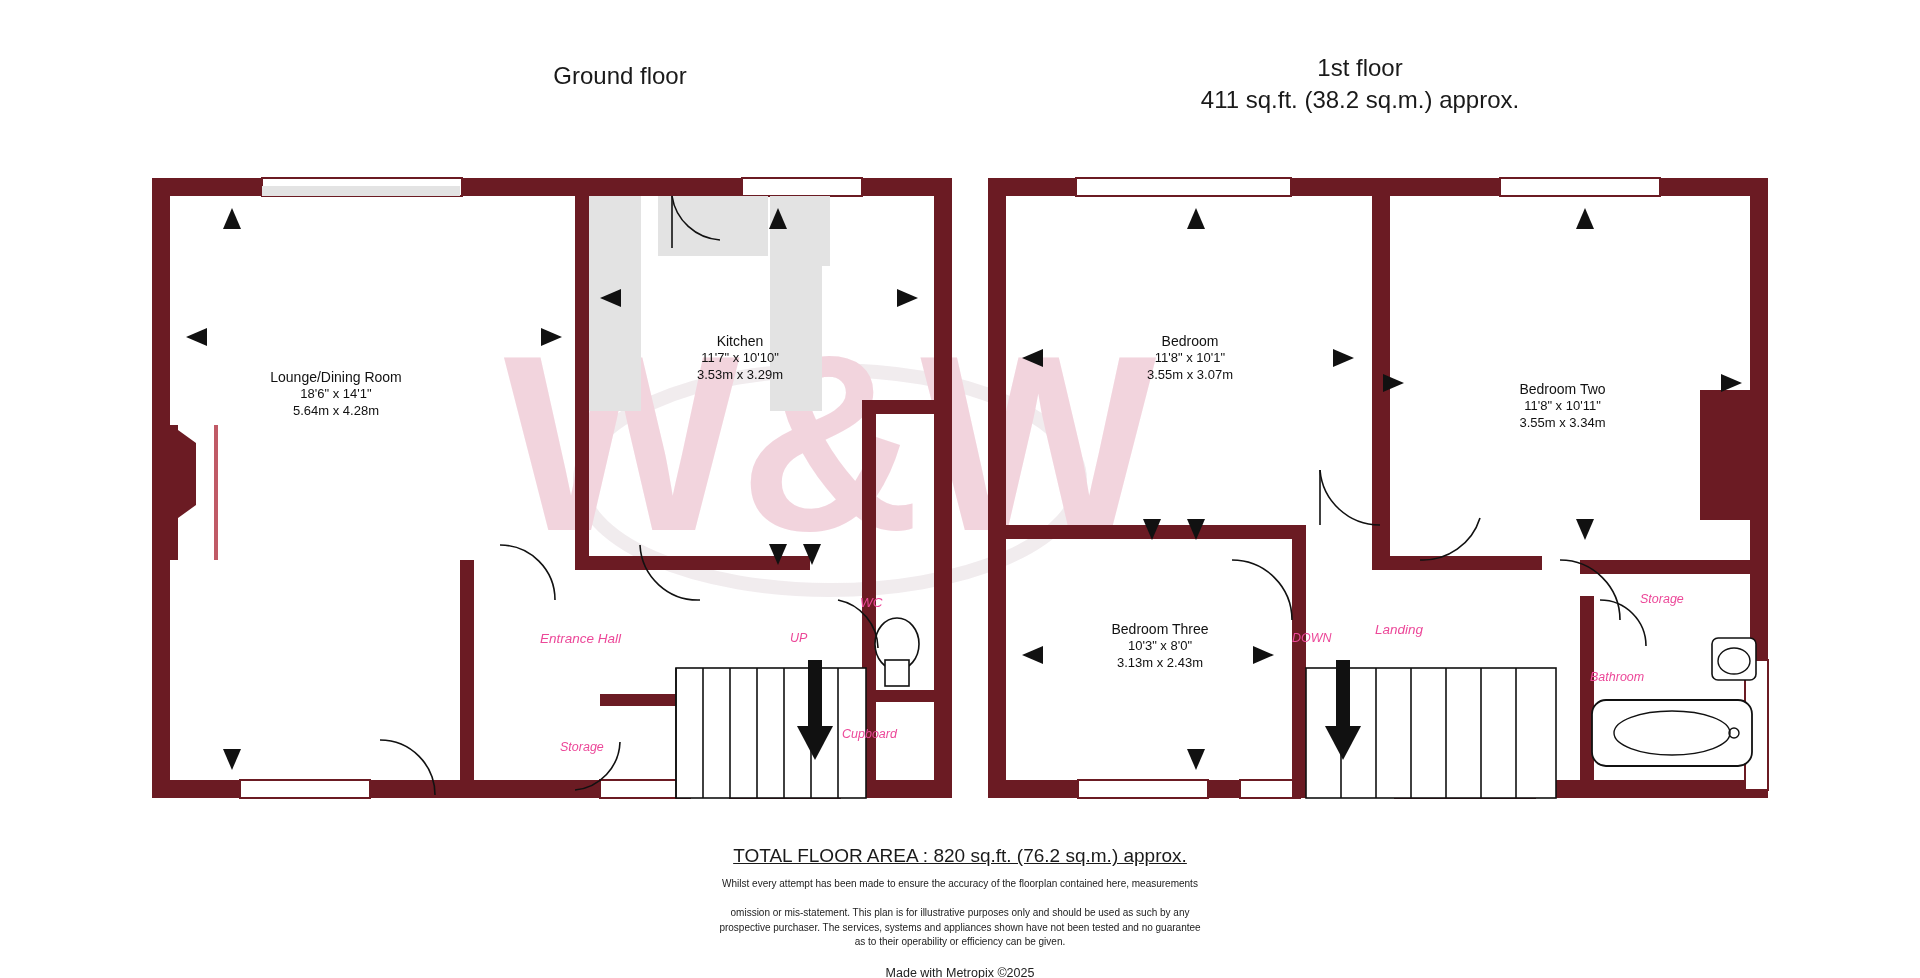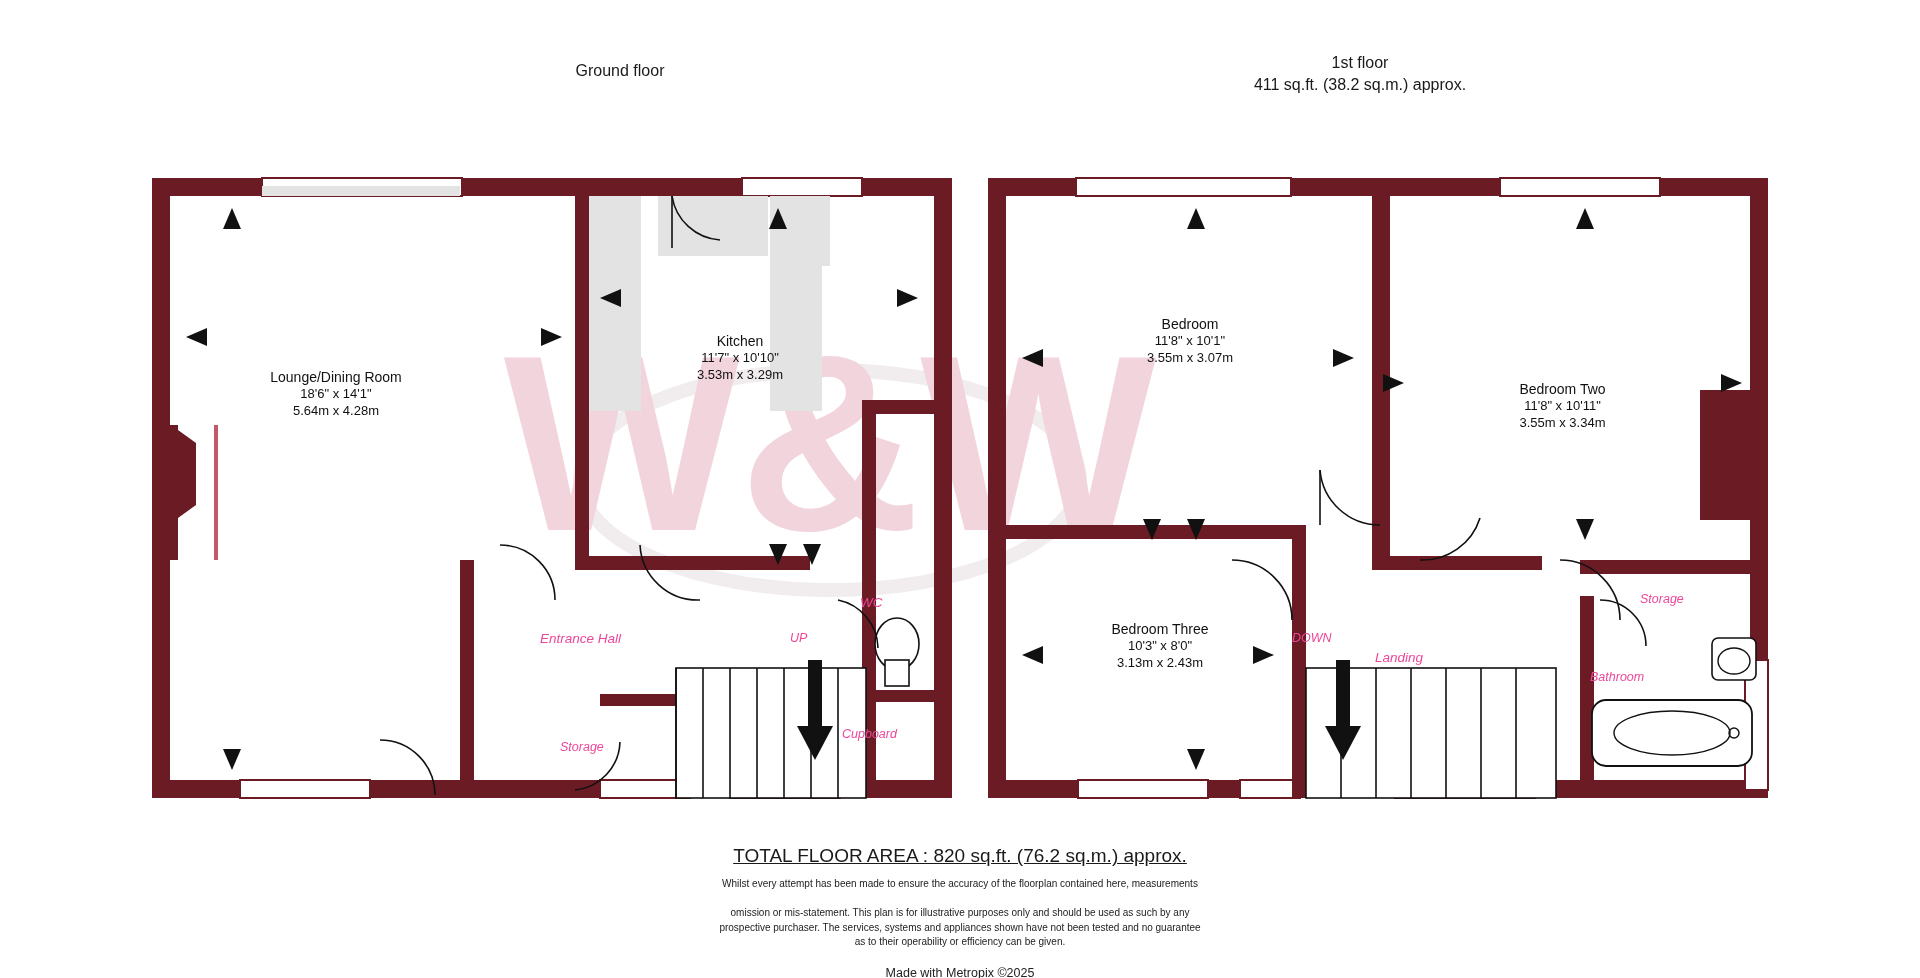--- a/index.html
+++ b/index.html
@@ -2,21 +2,21 @@
 <html><head>
 <meta charset="utf-8">
 <style>
   html,body{margin:0;padding:0;}
   body{
     width:1920px;height:978px;background:#ffffff;
     font-family:"Liberation Sans", sans-serif;
     color:#221111;overflow:hidden;position:relative;
   }
   #plan{position:absolute;left:0;top:0;width:1920px;height:978px;}
-  .floor-title{position:absolute;text-align:center;line-height:1.35;font-size:16px;color:#1a1a1a;}
+  .floor-title{position:absolute;text-align:center;line-height:1.35;font-size:24px;color:#1a1a1a;}
   .floor-title .l1{display:block;}
   .floor-title .l2{display:block;}
   .room{position:absolute;text-align:center;line-height:1.3;font-size:13.5px;color:#111;}
   .room .nm{display:block;font-size:14px;}
   .room .d1{display:block;font-size:13px;}
   .room .d2{display:block;font-size:13px;}
   .lbl{position:absolute;font-size:13.5px;color:#ec4899;text-align:left;font-style:italic;}
   .lbl.small{font-size:12.5px;}
   .total{position:absolute;width:1920px;text-align:center;font-size:19px;color:#1a1a1a;}
   .disclaimer{position:absolute;width:1920px;text-align:center;font-size:10px;line-height:1.45;color:#222;}
@@ -212,39 +212,39 @@
   <span class="d1">11'7"  x 10'10"</span>
   <span class="d2">3.53m  x 3.29m</span>
 </div>
 
 <div class="lbl" style="left:540px;top:631px;width:180px;">Entrance Hall</div>
 <div class="lbl" style="left:860px;top:595px;width:70px;">WC</div>
 <div class="lbl small" style="left:790px;top:631px;width:50px;">UP</div>
 <div class="lbl small" style="left:560px;top:740px;width:110px;">Storage</div>
 <div class="lbl small" style="left:842px;top:727px;width:110px;">Cupboard</div>
 
-<div class="room" style="left:1090px;top:315px;width:200px;">
+<div class="room" style="left:1090px;top:332px;width:200px;">
   <span class="nm">Bedroom</span>
   <span class="d1">11'8"  x 10'1"</span>
   <span class="d2">3.55m  x 3.07m</span>
 </div>
 
 <div class="room" style="left:1455px;top:380px;width:215px;">
   <span class="nm">Bedroom Two</span>
   <span class="d1">11'8"  x 10'11"</span>
   <span class="d2">3.55m  x 3.34m</span>
 </div>
 
 <div class="room" style="left:1050px;top:620px;width:220px;">
   <span class="nm">Bedroom Three</span>
   <span class="d1">10'3"  x 8'0"</span>
   <span class="d2">3.13m  x 2.43m</span>
 </div>
 
-<div class="lbl" style="left:1375px;top:622px;width:120px;margin-top:28px;">Landing</div>
+<div class="lbl" style="left:1375px;top:622px;width:120px;">Landing</div>
 <div class="lbl small" style="left:1292px;top:631px;width:80px;">DOWN</div>
 <div class="lbl small" style="left:1590px;top:670px;width:130px;">Bathroom</div>
 <div class="lbl small" style="left:1640px;top:592px;width:110px;">Storage</div>
 
 <div class="total" style="left:0;top:845px;text-decoration:underline;">TOTAL FLOOR AREA : 820 sq.ft. (76.2 sq.m.) approx.</div>
 
 <div class="disclaimer" style="left:0;top:877px;">
   <span>Whilst every attempt has been made to ensure the accuracy of the floorplan contained here, measurements</span><br>
   <br>
   <span>omission or mis-statement. This plan is for illustrative purposes only and should be used as such by any</span><br>

